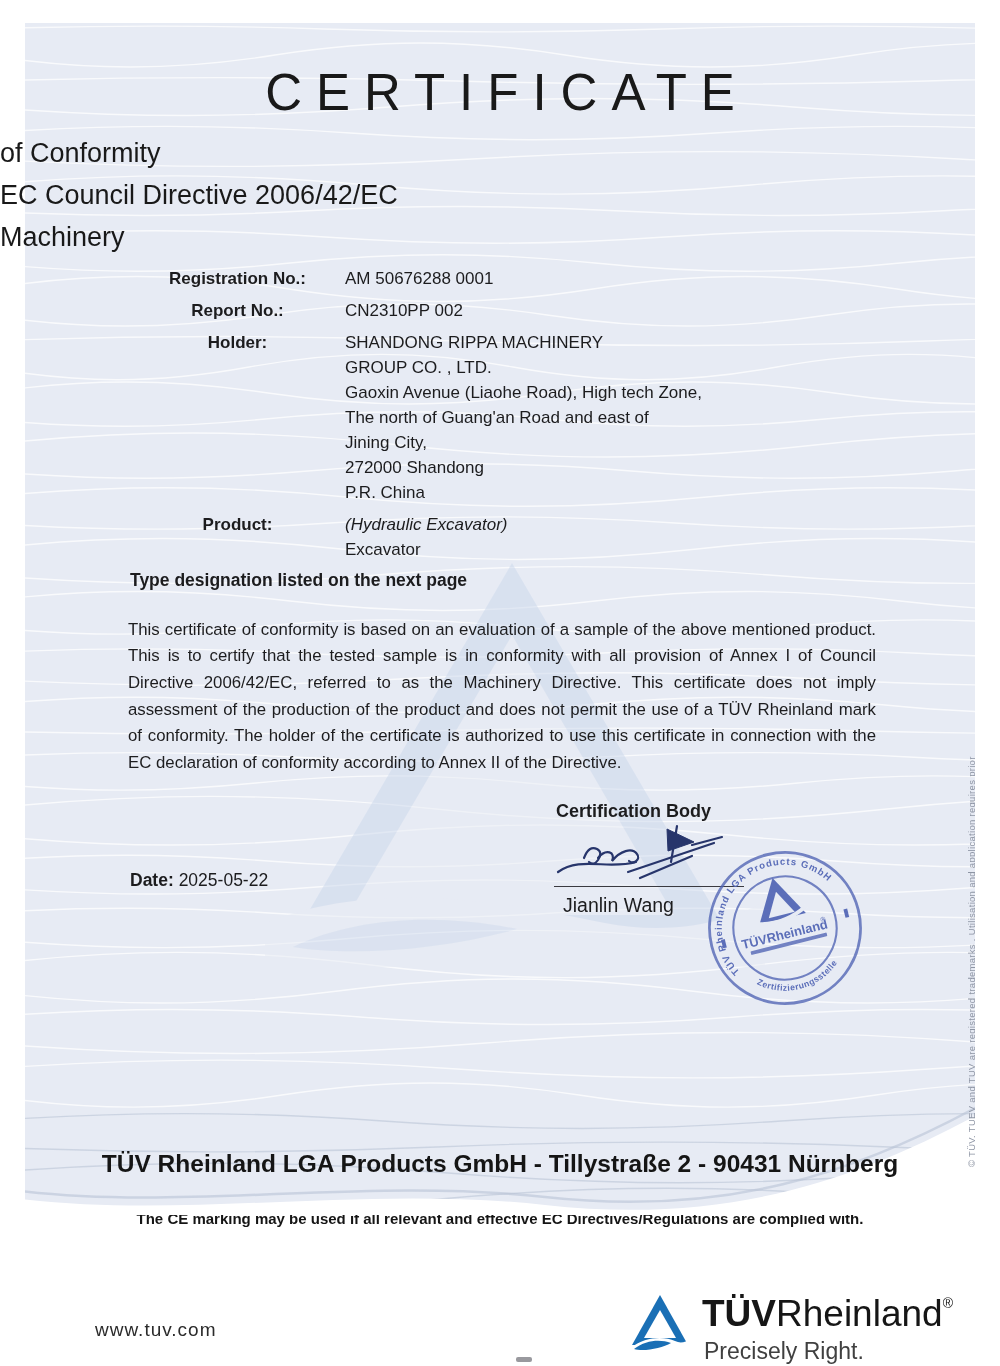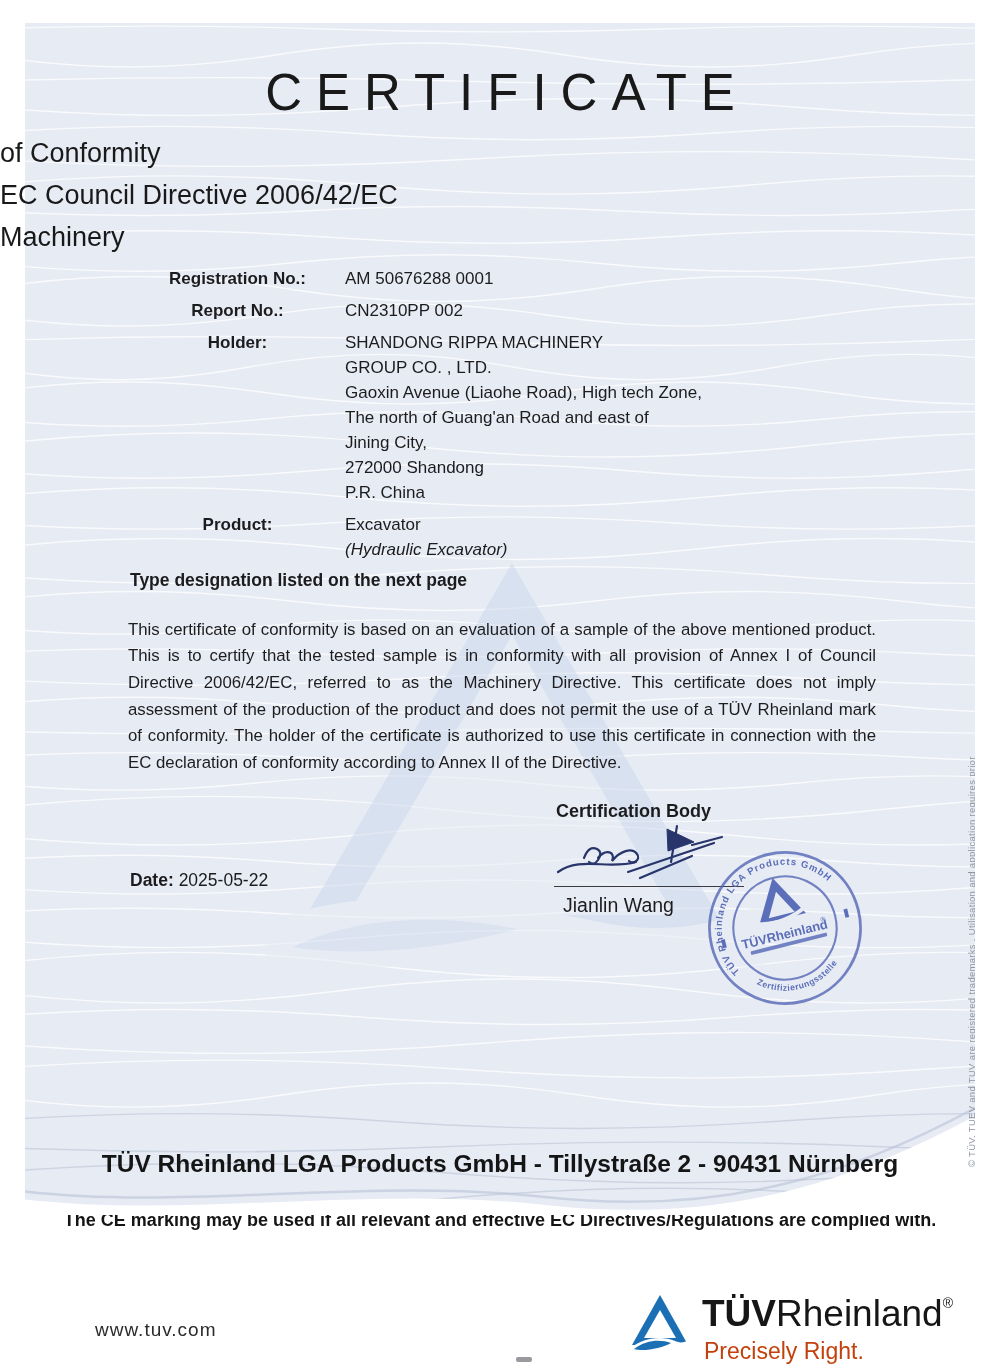--- a/index.html
+++ b/index.html
@@ -35,29 +35,29 @@
   .stamp{position:absolute;left:699px;top:842px;width:172px;height:172px;z-index:4;opacity:.92;
          transform:rotate(-14deg);}
   .stamp text{font-family:"Liberation Sans",sans-serif;}
 
   .side-note{position:absolute;left:731px;top:912px;width:442px;transform:rotate(-90deg);
              font-size:9.5px;color:#8e95a4;letter-spacing:.3px;z-index:3;text-align:left;}
 
   .company-line{position:absolute;left:0;top:1150px;width:100%;text-align:center;
                 font-size:24.5px;font-weight:bold;color:#151515;z-index:3;}
   .ce-note{position:absolute;left:0;top:1210px;width:100%;text-align:center;
-           font-size:18px;font-weight:bold;color:#151515;}
+           font-size:15px;font-weight:bold;color:#151515;}
   .website{position:absolute;left:95px;top:1319px;font-size:19px;color:#2b2b2b;letter-spacing:1px;}
 
   .logo{position:absolute;left:630px;top:1265px;width:300px;height:85px;margin-top:26px;}
   .logo-tri{position:absolute;left:0;top:3px;}
   .brand{position:absolute;left:72px;top:2px;font-size:37px;color:#161616;white-space:nowrap;}
   .brand .b{font-weight:bold;}
   .brand sup{font-size:14px;vertical-align:18px;}
-  .tagline{position:absolute;left:74px;top:47px;font-size:23px;color:#c2410c;}
+  .tagline{position:absolute;left:74px;top:47px;font-size:23px;color:#404040;}
 
   .speck{position:absolute;left:516px;top:1357px;width:16px;height:5px;background:#45454e;
          opacity:.55;border-radius:2px;}
 </style>
 </head>
 <body>
 
 <div class="page">
 
   <div class="panel">
@@ -152,22 +152,22 @@
           <span class="vline">Gaoxin Avenue (Liaohe Road), High tech Zone,</span>
           <span class="vline">The north of Guang'an Road and east of</span>
           <span class="vline">Jining City,</span>
           <span class="vline">272000 Shandong</span>
           <span class="vline">P.R. China</span>
         </div>
       </div>
       <div class="frow">
         <div class="flabel">Product:</div>
         <div class="fvalue">
+          <span class="vline italic">(Hydraulic Excavator)</span>
           <span class="vline">Excavator</span>
-          <span class="vline italic">(Hydraulic Excavator)</span>
         </div>
       </div>
     </div>
 
     <div class="type-note">Type designation listed on the next page</div>
 
     <p class="bodytext">This certificate of conformity is based on an evaluation of a sample of the above mentioned product. This is to certify that the tested sample is in conformity with all provision of Annex I of Council Directive 2006/42/EC, referred to as the Machinery Directive. This certificate does not imply assessment of the production of the product and does not permit the use of a TÜV Rheinland mark of conformity. The holder of the certificate is authorized to use this certificate in connection with the EC declaration of conformity according to Annex II of the Directive.</p>
 
     <div class="cb-heading">Certification Body</div>
 

